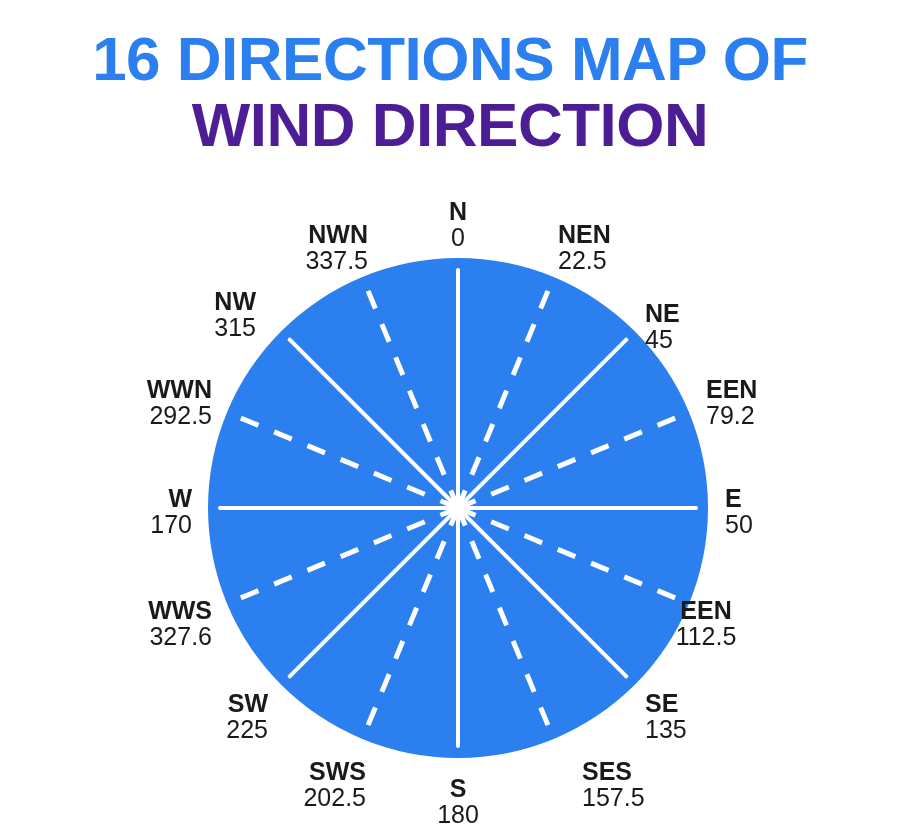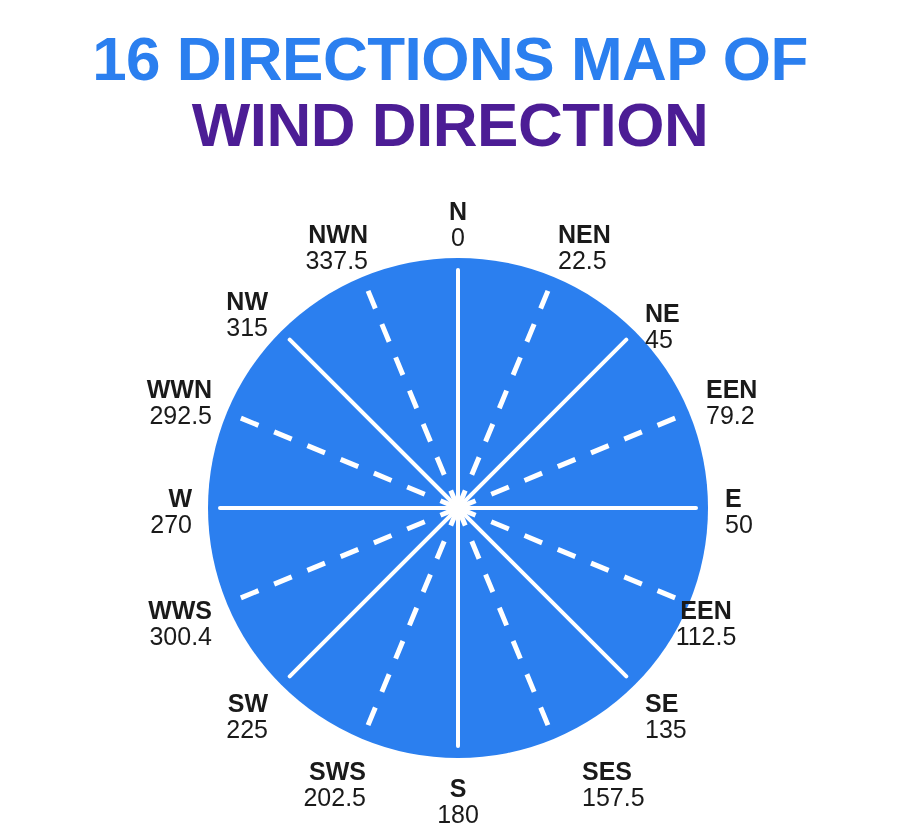--- a/index.html
+++ b/index.html
@@ -152,31 +152,31 @@
         <div class="dir-label al-right" style="left: 366px; top: 758px;">
           <span class="abbr">SWS</span>
           <span class="deg">202.5</span>
         </div>
         <div class="dir-label al-right" style="left: 268px; top: 690px;">
           <span class="abbr">SW</span>
           <span class="deg">225</span>
         </div>
         <div class="dir-label al-right" style="left: 212px; top: 597px;">
           <span class="abbr">WWS</span>
-          <span class="deg">300.4</span>
+          <span class="deg">327.6</span>
         </div>
         <div class="dir-label al-right" style="left: 192px; top: 485px;">
           <span class="abbr">W</span>
-          <span class="deg">270</span>
+          <span class="deg">170</span>
         </div>
         <div class="dir-label al-right" style="left: 212px; top: 376px;">
           <span class="abbr">WWN</span>
           <span class="deg">292.5</span>
         </div>
-        <div class="dir-label al-right" style="left: 268px; top: 288px; text-align: right;">
+        <div class="dir-label al-right" style="left: 256px; top: 288px; text-align: right;">
           <span class="abbr">NW</span>
           <span class="deg">315</span>
         </div>
         <div class="dir-label al-right" style="left: 368px; top: 221px;">
           <span class="abbr">NWN</span>
           <span class="deg">337.5</span>
         </div>
       </div>
   </div>
 

